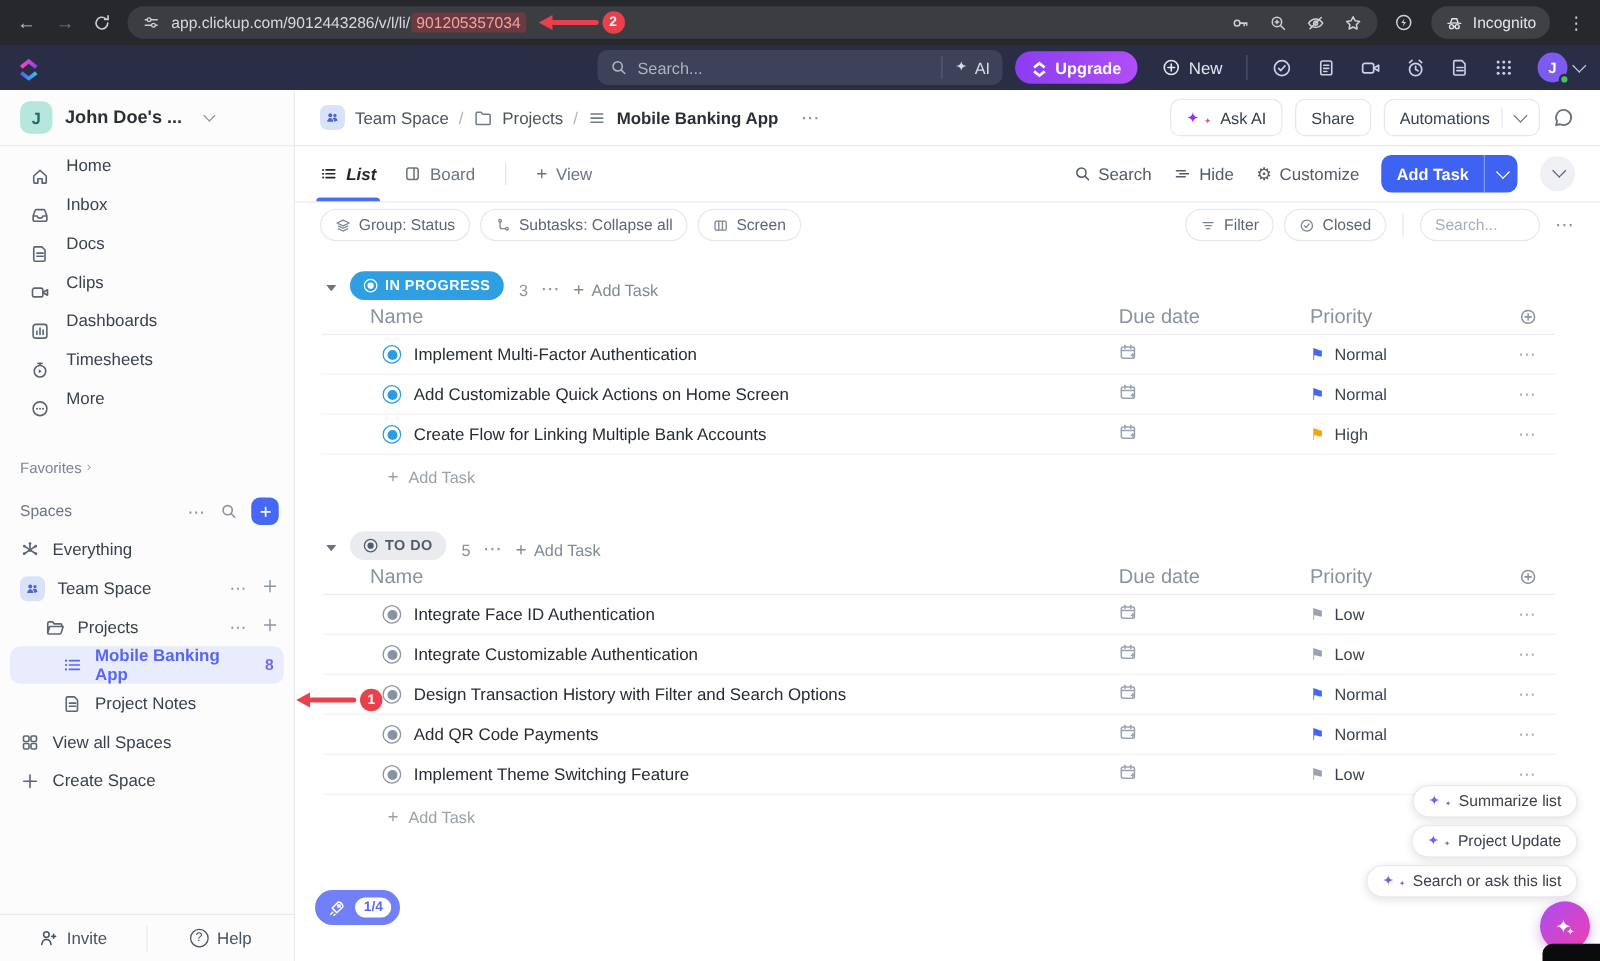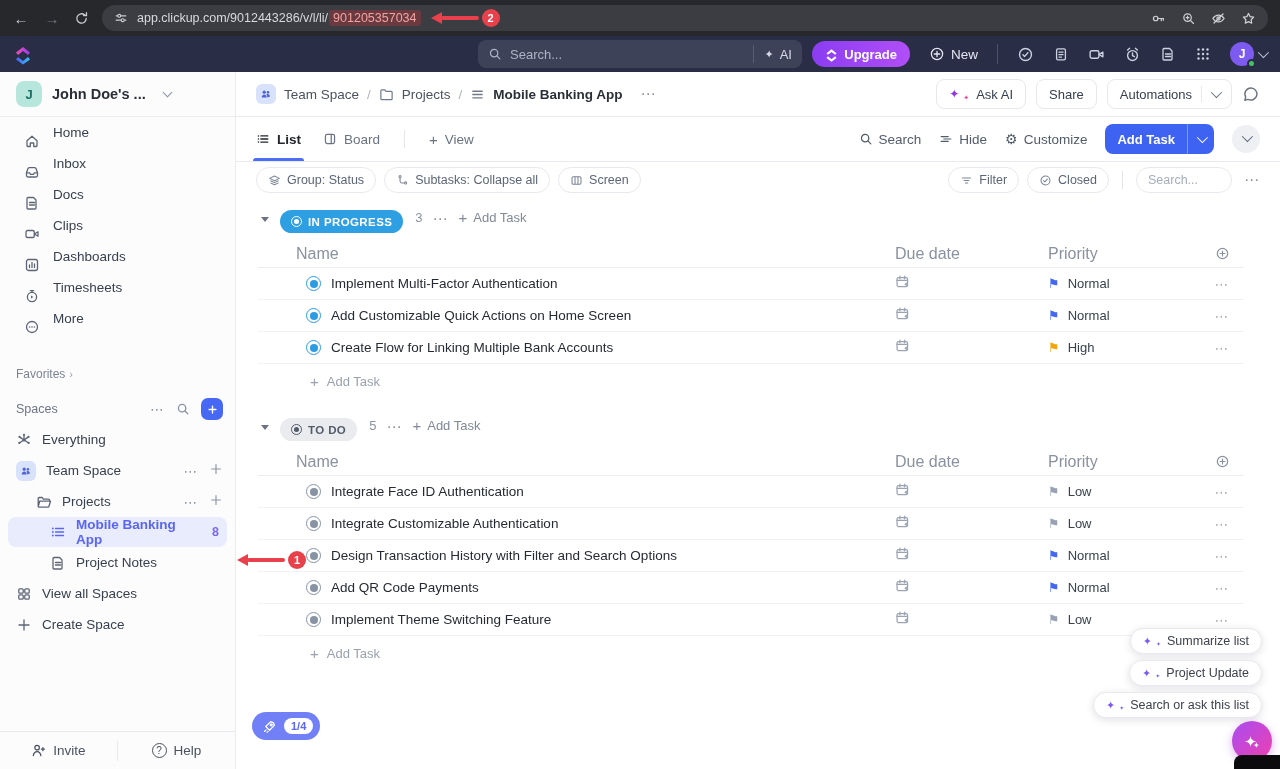--- a/index.html
+++ b/index.html
@@ -82,21 +82,21 @@
   .hbtn { height:30px; border:1px solid #e6e8ed; border-radius:8px; background:#fff; display:flex; align-items:center; gap:7px; padding:0 12px; font-size:13px; color:#374050; }
   .hbtn .inner-div { width:1px; height:16px; background:#e6e8ed; margin:0 2px; }
   .spark-big { color:#9333ea; font-size:12px; line-height:1; }
   .spark-sm { color:#ec4899; font-size:7px; line-height:1; margin-left:-3px; margin-top:7px; }
   .spark-purp { color:#7c5cf0; font-size:11px; line-height:1; }
   .spark-purp-sm { color:#7c5cf0; font-size:6px; line-height:1; margin-left:-2px; margin-top:6px; }
 
   .tabbar { height:45px; border-bottom:1px solid #e8eaef; display:flex; align-items:center; padding:0 20px; }
   .tabs { display:flex; align-items:center; gap:22px; height:100%; }
   .tab { display:flex; align-items:center; gap:7px; font-size:13.5px; color:#6a7382; height:100%; position:relative; }
-  .tab.active { color:#23262d; font-weight:700; }
+  .tab.active { color:#23262d; font-weight:700;font-style:italic; }
   .tab.active::after { content:''; position:absolute; left:-3px; right:-3px; bottom:0; height:3px; border-radius:3px 3px 0 0; background:#4a6cf7; }
   .tab-div { width:1px; height:18px; background:#e4e6ea; margin:0 2px; }
   .tab-actions { margin-left:auto; display:flex; align-items:center; gap:18px; font-size:13.5px; color:#525b68; }
   .ta-item { display:flex; align-items:center; gap:6px; }
   .btn-addtask { display:flex; align-items:stretch; height:30px; border-radius:8px; background:#3e63f2; color:#fff; font-size:13px; font-weight:700; overflow:hidden; }
   .btn-addtask .lab { display:flex; align-items:center; padding:0 12px; }
   .btn-addtask .cut { width:1px; background:rgba(255,255,255,.35); }
   .btn-addtask .cv { display:flex; align-items:center; padding:0 9px; }
   .btn-addtask .chev { border-color:#fff; }
   .circle-btn { width:28px; height:28px; border-radius:50%; background:#eef0f4; display:flex; align-items:center; justify-content:center; }
@@ -108,21 +108,21 @@
   .fpill.search { width:96px; color:#a6adbb; }
   .f-spacer { flex:1; }
   .f-div { width:1px; height:18px; background:#e4e6ea; margin:0 5px; }
   .f-dots { color:#8a919f; font-size:15px; letter-spacing:1px; margin-left:4px; }
 
   
   .groups { padding-left:22px; }
   .group { width:986px; }
   .group.first { margin-top:12px; }
   .group.second { margin-top:20px; }
-  .g-head { height:30px; display:flex; align-items:flex-start; gap:10px; }
+  .g-head { height:30px; display:flex; align-items:flex-end; gap:10px; }
   .caret { color:#6b7280; margin-left:2px; }
   .status-pill { display:inline-flex; align-items:center; gap:6px; height:23px; border-radius:13px; padding:0 11px; font-size:11.5px; font-weight:700; letter-spacing:.4px; }
   .status-pill.inprogress { background:#2e9fe2; color:#fff; }
   .status-pill.todo { background:#e9ebef; color:#525b69; }
   .pradio { width:11px; height:11px; border:1.5px solid currentColor; border-radius:50%; position:relative; }
   .pradio::after { content:''; position:absolute; inset:2px; border-radius:50%; background:currentColor; }
   .g-count { font-size:13px; color:#8b92a0; margin-left:2px; }
   .g-dots { color:#8b92a0; font-size:15px; letter-spacing:1px; }
   .g-add { display:flex; align-items:center; gap:6px; font-size:13px; color:#818996; }
   .g-add .plus { font-size:15px; line-height:1; }
@@ -202,20 +202,40 @@
             <path d="M3.2 12.8L12.8 3.2"></path>
           </svg>
         </span>
       <span class="ico">
           <svg width="15" height="15" viewBox="0 0 16 16" fill="none" stroke="currentColor" stroke-width="1.3" stroke-linejoin="round">
             <path d="M8 2.6l1.7 3.4 3.8.6-2.7 2.7.6 3.7L8 11.3 4.6 13l.6-3.7-2.7-2.7 3.8-.6z"></path>
           </svg>
         </span>
     </div>
   </div>
+  <div class="chrome-right">
+    <span class="ico">
+        <svg width="16" height="16" viewBox="0 0 16 16" fill="none" stroke="currentColor" stroke-width="1.2">
+          <circle cx="8" cy="8" r="5.6"></circle>
+          <path d="M8.6 4.8L6 8.4h2l-.8 2.8 2.7-3.6H7.8z" fill="currentColor" stroke="none"></path>
+        </svg>
+      </span>
+    <div class="incog-chip">
+      <span class="ico">
+          <svg width="15" height="15" viewBox="0 0 16 16" fill="none" stroke="currentColor" stroke-width="1.2" stroke-linecap="round">
+            <path d="M2.6 8.2c2-.6 8.8-.6 10.8 0M4.8 7.8L6 4.2h4l1.2 3.6"></path>
+            <circle cx="5.6" cy="11" r="1.7"></circle>
+            <circle cx="10.4" cy="11" r="1.7"></circle>
+            <path d="M7.3 11h1.4"></path>
+          </svg>
+        </span>
+      <span>Incognito</span>
+    </div>
+    <span class="vdots">⋮</span>
+  </div>
 </div>
 
 <div class="topbar">
   <span class="ico">
       <svg width="18" height="21" viewBox="0 0 18 21">
         <defs>
           <linearGradient id="cg1" x1="0" y1="0" x2="1" y2="0">
             <stop offset="0" stop-color="#f94bb3"></stop>
             <stop offset="1" stop-color="#8f3ff2"></stop>
           </linearGradient>

